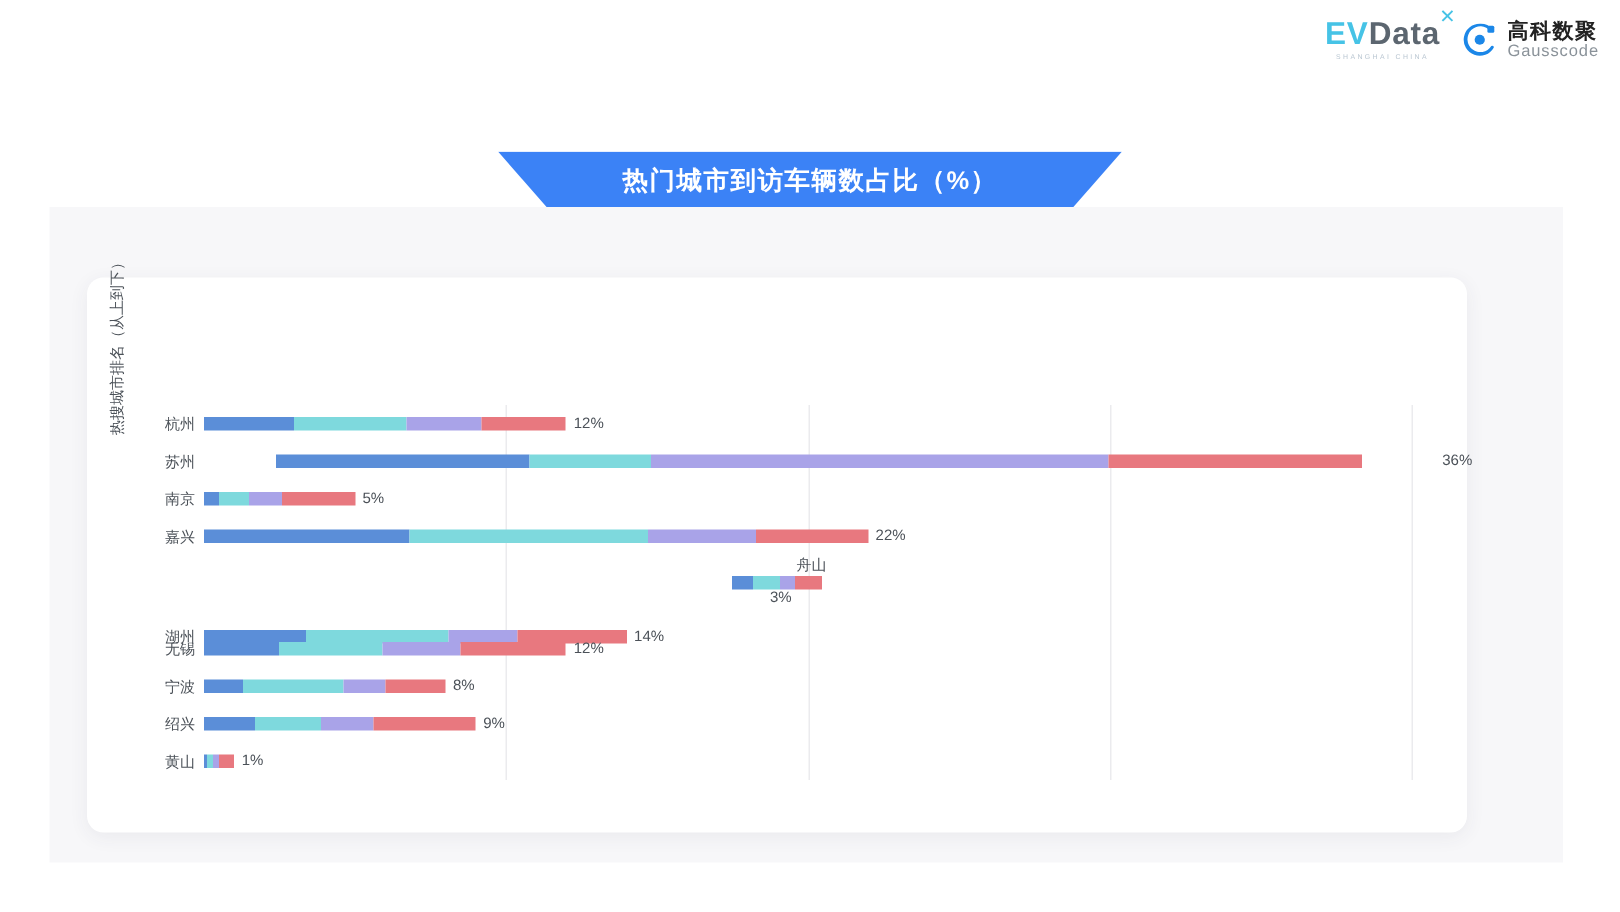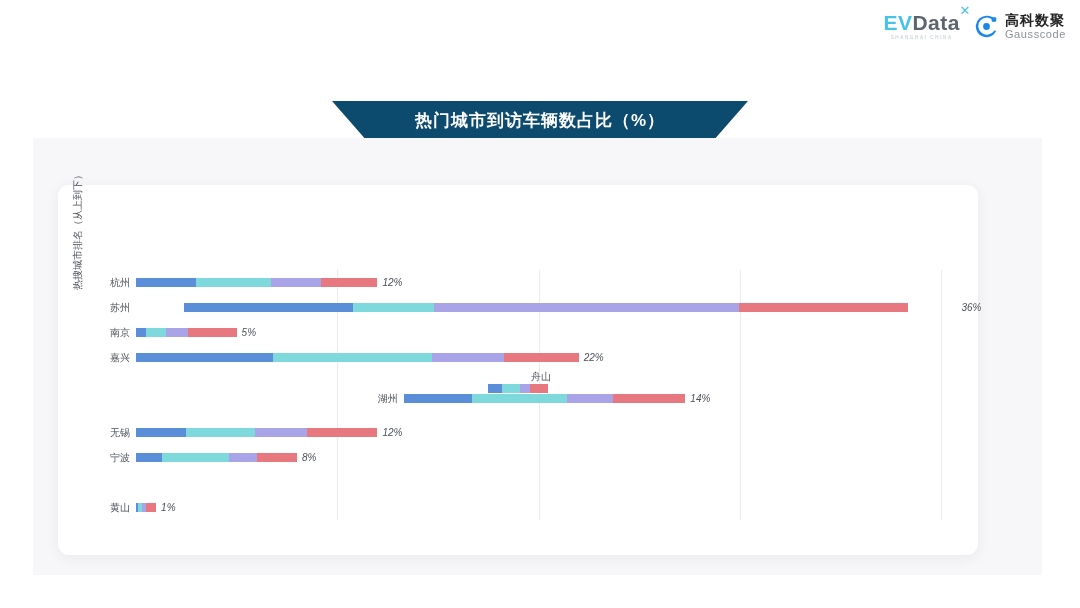--- a/index.html
+++ b/index.html
@@ -16,21 +16,21 @@
   .evdata-word .xmark{position:absolute;top:-8px;right:-11px;font-size:13px;color:#46c3e6;font-weight:700;}
   .evdata-sub{font-size:4.6px;letter-spacing:1.6px;color:#b9c6d1;margin-top:3px;}
   .gauss-logo{display:flex;align-items:center;gap:6px;}
   .gauss-mark{width:25px;height:25px;position:relative;}
   .gauss-cn{font-size:14px;font-weight:700;color:#222;letter-spacing:1px;line-height:1.15;}
   .gauss-en{font-size:11px;color:#8a9299;letter-spacing:.6px;line-height:1.1;}
 
   
   .ribbon-wrap{position:absolute;left:332px;top:101px;width:416px;height:38px;}
   .ribbon{
-    position:absolute;inset:0;background:#0c4a6e;
+    position:absolute;inset:0;background:#3b82f6;
     clip-path:polygon(0 0,100% 0,92% 100%,8% 100%);
     display:flex;align-items:center;justify-content:center;
   }
   .ribbon-title{color:#fff;font-size:17px;font-weight:700;letter-spacing:1px;}
 
   
   .outer-card{position:absolute;left:33px;top:138px;width:1009px;height:437px;background:#f7f7f9;}
   .inner-card{position:absolute;left:58px;top:185px;width:920px;height:370px;background:#fff;border-radius:11px;box-shadow:0 3px 13px rgba(60,60,90,.07);}
 
   
@@ -49,21 +49,21 @@
     transform:rotate(-90deg);transform-origin:left top;
     font-size:10px;color:#4b5158;text-align:center;white-space:nowrap;
   }
   .grid{position:absolute;left:78px;top:85px;width:805px;height:250px;}
   .gridline{position:absolute;top:0;bottom:0;width:1px;background:#ebebee;}
   .rows{position:absolute;left:0;top:85px;width:920px;height:250px;}
   .row{position:absolute;left:0;width:920px;height:25px;display:flex;align-items:center;}
   .row-label{width:72px;text-align:right;font-size:10px;color:#4b5158;padding-right:6px;flex:none;}
   .bar{height:9px;display:flex;flex:none;}
   .seg{height:9px;}
-  .bar-value{font-size:10px;color:#4b5158;margin-left:5px;white-space:nowrap;font-style:italic;}
+  .bar-value{font-size:10px;color:#4b5158;margin-left:5px;white-space:nowrap;}
 </style>
 </head>
 <body>
 
 <div class="brand-bar">
   <div class="evdata-logo">
     <div class="evdata-word">
       <span class="ev">EV</span><span>Data</span><span class="xmark">✕</span>
     </div>
     <div class="evdata-sub">SHANGHAI CHINA</div>
@@ -145,21 +145,21 @@
         <div class="row" style="top: 100px; flex-direction: column;">
           <div class="row-label">舟山</div>
           <div class="bar">
             <div class="seg" style="width: 14.0875px; background: rgb(91, 142, 216);"></div>
             <div class="seg" style="width: 18.1125px; background: rgb(126, 217, 221);"></div>
             <div class="seg" style="width: 10.0625px; background: rgb(169, 163, 232);"></div>
             <div class="seg" style="width: 18.1125px; background: rgb(232, 120, 127);"></div>
           </div>
           <div class="bar-value">3%</div>
         </div>
-        <div class="row" style="top: 116px; justify-content: center;">
+        <div class="row" style="top: 142px;">
           <div class="row-label">湖州</div>
           <div class="bar">
             <div class="seg" style="width: 68.425px; background: rgb(91, 142, 216);"></div>
             <div class="seg" style="width: 94.5875px; background: rgb(126, 217, 221);"></div>
             <div class="seg" style="width: 46.2875px; background: rgb(169, 163, 232);"></div>
             <div class="seg" style="width: 72.45px; background: rgb(232, 120, 127);"></div>
           </div>
           <div class="bar-value">14%</div>
         </div>
         <div class="row" style="top: 150px;">
@@ -175,20 +175,30 @@
         <div class="row" style="top: 175px;">
           <div class="row-label">宁波</div>
           <div class="bar">
             <div class="seg" style="width: 26.1625px; background: rgb(91, 142, 216);"></div>
             <div class="seg" style="width: 66.4125px; background: rgb(126, 217, 221);"></div>
             <div class="seg" style="width: 28.175px; background: rgb(169, 163, 232);"></div>
             <div class="seg" style="width: 40.25px; background: rgb(232, 120, 127);"></div>
           </div>
           <div class="bar-value">8%</div>
         </div>
+        <div class="row" style="top: 200px;">
+          <div class="row-label">绍兴</div>
+          <div class="bar">
+            <div class="seg" style="width: 34.2125px; background: rgb(91, 142, 216);"></div>
+            <div class="seg" style="width: 44.275px; background: rgb(126, 217, 221);"></div>
+            <div class="seg" style="width: 34.2125px; background: rgb(169, 163, 232);"></div>
+            <div class="seg" style="width: 68.425px; background: rgb(232, 120, 127);"></div>
+          </div>
+          <div class="bar-value">9%</div>
+        </div>
         <div class="row" style="top: 225px;">
           <div class="row-label">黄山</div>
           <div class="bar">
             <div class="seg" style="width: 2.0125px; background: rgb(91, 142, 216);"></div>
             <div class="seg" style="width: 4.025px; background: rgb(126, 217, 221);"></div>
             <div class="seg" style="width: 4.025px; background: rgb(169, 163, 232);"></div>
             <div class="seg" style="width: 10.0625px; background: rgb(232, 120, 127);"></div>
           </div>
           <div class="bar-value">1%</div>
         </div>

